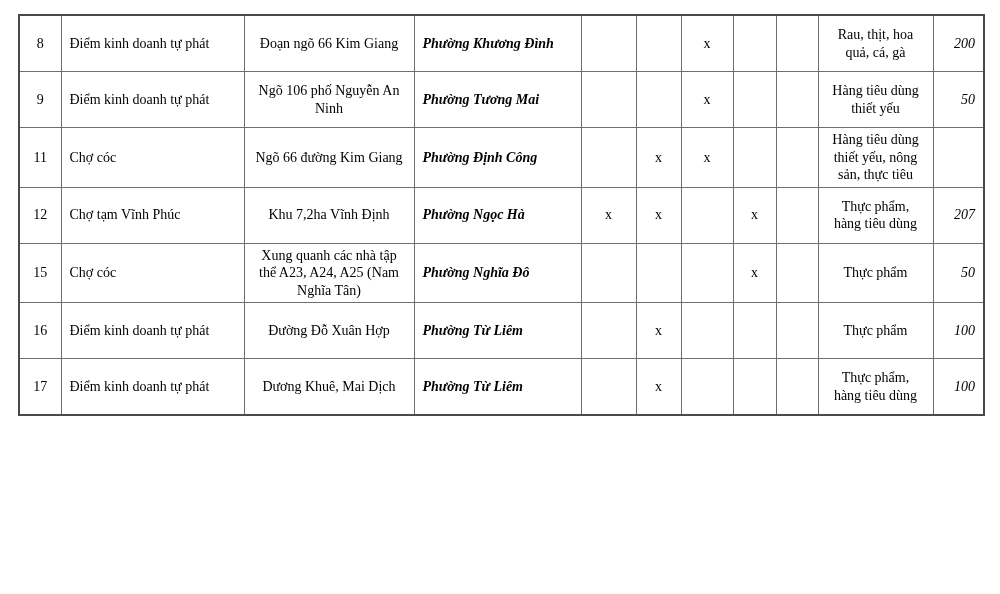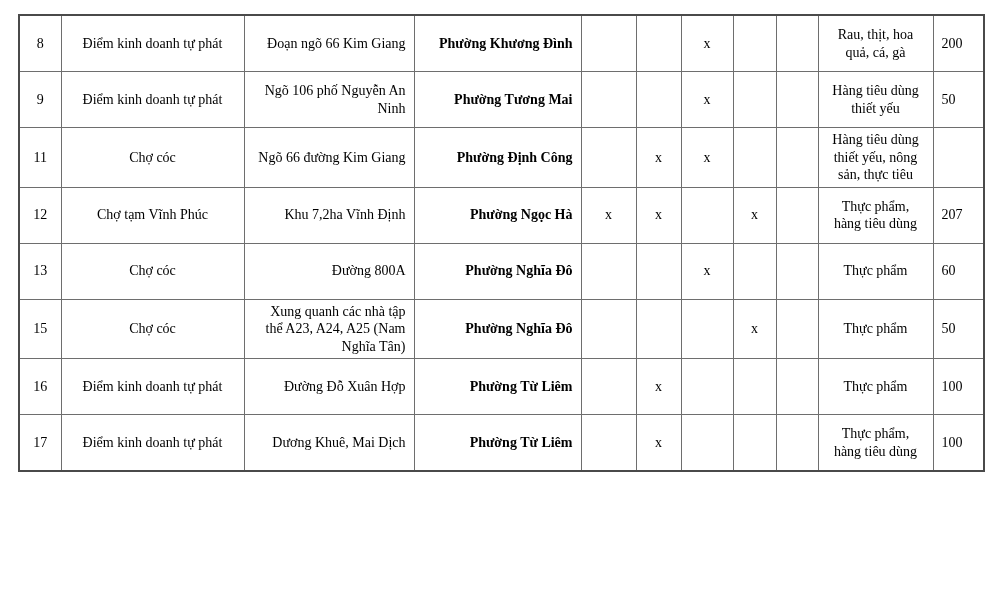--- a/index.html
+++ b/index.html
@@ -29,26 +29,26 @@
   }
   table.market-table td {
     border: 1px solid #6e6e6e;
     vertical-align: middle;
     padding: 3px 8px;
     height: 49px;
     line-height: 1.25;
     word-wrap: break-word;
   }
   td.c-stt   { text-align: center; padding: 3px 2px; }
-  td.c-type  { text-align: center; }
-  td.c-addr  { text-align: right; margin-top: 45px; }
-  td.c-ward  { text-align: right; font-weight: bold; }
+  td.c-type  { text-align: left; }
+  td.c-addr  { text-align: center; margin-top: 45px; }
+  td.c-ward  { text-align: left; font-weight: bold; font-style: italic; }
   td.c-mark  { text-align: center; padding: 3px 2px; }
   td.c-goods { text-align: center; }
-  td.c-qty   { text-align: left; padding: 3px 2px; }
+  td.c-qty   { text-align: right; padding: 3px 2px; font-style: italic; }
 </style>
 </head>
 <body>
 
 <div class="page">
   <table class="market-table">
     <colgroup>
       <col style="width:42px">
       <col style="width:183px">
       <col style="width:170px">
@@ -108,33 +108,20 @@
     <td class="c-ward">Phường Ngọc Hà</td>
     <td class="c-mark">x</td>
     <td class="c-mark">x</td>
     <td class="c-mark"></td>
     <td class="c-mark">x</td>
     <td class="c-mark"></td>
     <td class="c-goods">Thực phẩm, hàng tiêu dùng</td>
     <td class="c-qty">207</td>
   </tr>
         <tr>
-    <td class="c-stt">13</td>
-    <td class="c-type">Chợ cóc</td>
-    <td class="c-addr">Đường 800A</td>
-    <td class="c-ward">Phường Nghĩa Đô</td>
-    <td class="c-mark"></td>
-    <td class="c-mark"></td>
-    <td class="c-mark">x</td>
-    <td class="c-mark"></td>
-    <td class="c-mark"></td>
-    <td class="c-goods">Thực phẩm</td>
-    <td class="c-qty">60</td>
-  </tr>
-        <tr>
     <td class="c-stt">15</td>
     <td class="c-type">Chợ cóc</td>
     <td class="c-addr">Xung quanh các nhà tập thể A23, A24, A25 (Nam Nghĩa Tân)</td>
     <td class="c-ward">Phường Nghĩa Đô</td>
     <td class="c-mark"></td>
     <td class="c-mark"></td>
     <td class="c-mark"></td>
     <td class="c-mark">x</td>
     <td class="c-mark"></td>
     <td class="c-goods">Thực phẩm</td>

